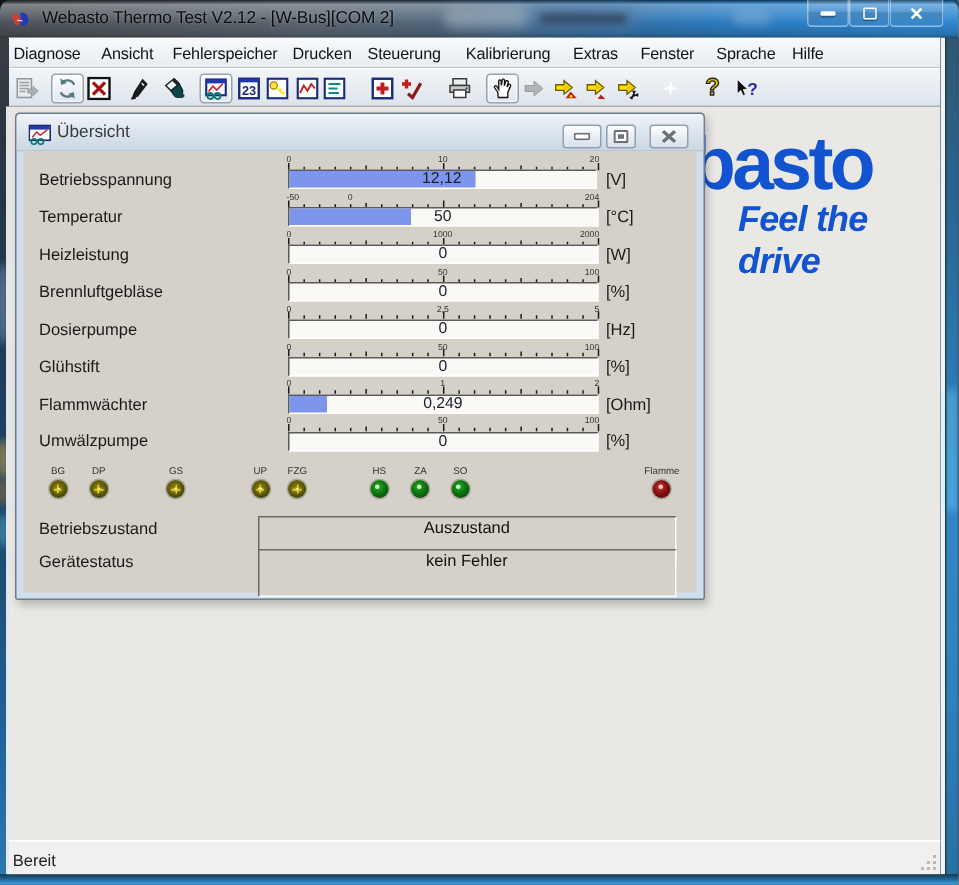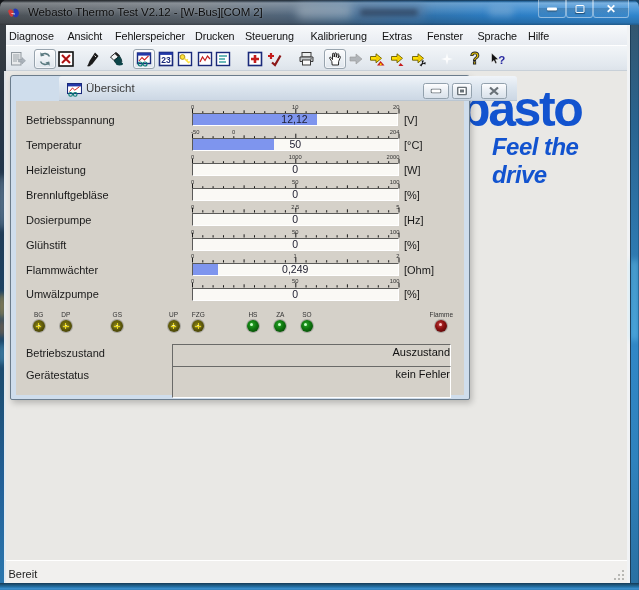--- a/index.html
+++ b/index.html
@@ -33,21 +33,21 @@
 #frame-left { position:absolute; left:0; top:25px; width:5.5px; height:558px; background:linear-gradient(180deg,#383e44 0%,#2b3540 12%,#22374e 28%,#1d4263 48%,#1d4f74 65%,#226098 82%,#2b77ae 100%); overflow:hidden; }
 #frame-left::after { content:""; position:absolute; right:0px; top:46px; width:1.5px; height:512px; background:rgba(244,247,250,0.9); }
 .lblob { position:absolute; border-radius:50%; filter:blur(2.5px); }
 #frame-right { position:absolute; left:627px; top:25px; width:12px; height:558px; background:linear-gradient(180deg,#33566f 0%,#2a6490 18%,#2d77ad 38%,#3187c6 58%,#2f82bd 78%,#2a70a2 100%); overflow:hidden; }
 #frame-right::before { content:""; position:absolute; left:0; top:0; width:3px; height:100%; background:#f1f3f5; }
 #frame-right::after { content:""; position:absolute; left:3px; top:0; width:1px; height:100%; background:#1d3f5a; box-shadow:8.5px 0 0 #1e4a6c; }
 .rstreak { position:absolute; left:4px; top:235px; width:7px; height:80px; background:rgba(120,220,255,0.45); filter:blur(3px); }
 #frame-bottom { position:absolute; left:0; top:583px; width:639px; height:7px; background:linear-gradient(180deg,#143a56 0%,#1d5478 25%,#2470a4 55%,#3f93d2 85%,#2d7ab0 100%); }
 #child { position:absolute; left:9.5px; top:75px; width:460.5px; height:325px; background:#cfddec;
   border:1px solid #6b7c8c; border-radius:3px 3px 2px 2px; box-shadow:2px 3px 6px rgba(0,0,0,0.22); }
-#child-title { position:absolute; left:0; top:0; width:100%; height:25px; background:linear-gradient(180deg,#f0f4f9,#dde6ef 45%,#ccd7e4); border-radius:3px 3px 0 0; border-bottom:1px solid #bac6d2;margin-left:48px; }
+#child-title { position:absolute; left:0; top:0; width:100%; height:25px; background:linear-gradient(180deg,#f0f4f9,#dde6ef 45%,#ccd7e4); border-radius:3px 3px 0 0; border-bottom:1px solid #bac6d2; }
 #child-ico { position:absolute; left:8.5px; top:6.5px; }
 #child-title .t { position:absolute; left:27.5px; top:5.5px; font-size:11.5px; color:#3a3a3a; }
 .cbtn { position:absolute; top:7px; height:15.5px; border:1px solid #93a1ad; border-radius:2.5px;
   background:linear-gradient(180deg,#fdfdfe,#e9eef4 50%,#d9e1ea); }
 .cbtn svg { position:absolute; left:50%; top:50%; transform:translate(-50%,-50%); }
 #child-content { position:absolute; left:5.5px; top:25px; width:447.5px; height:293.5px; background:#d5d1c9; }
 #overlay { position:absolute; left:0; top:0; width:639px; height:590px; pointer-events:none;border-radius:23px; }
 .lb { position:absolute; font-size:11px; color:#1a1a1a; white-space:nowrap; }
 .sn { position:absolute; font-size:5.8px; color:#333; white-space:nowrap; line-height:5.8px; }
 .snc { transform:translateX(-50%); }
@@ -59,21 +59,21 @@
 .led-y { background:radial-gradient(circle at 45% 42%, #837c10 0%, #615c0a 45%, #454208 75%, #343204 100%); box-shadow:0 0 0 1px #a8a6a0; }
 .led-y::before { content:""; position:absolute; left:5.5px; top:3.2px; width:1px; height:5.6px; background:#e8d414; }
 .led-y::after { content:""; position:absolute; left:3.2px; top:5.5px; width:5.6px; height:1px; background:#e8d414; box-shadow:0 0 2px rgba(255,250,170,0.9); }
 .led-y .dot { position:absolute; left:4.9px; top:4.9px; width:2.2px; height:2.2px; border-radius:50%; background:#fff8b0; }
 .led-g { background:radial-gradient(circle at 42% 38%, #2aa82a 0%, #107a10 40%, #085208 75%, #053a05 100%); box-shadow:0 0 0 1px #a8a6a0; }
 .led-g::after { content:""; position:absolute; left:3.5px; top:3px; width:3px; height:3px; border-radius:50%; background:#c8ffc8; }
 .led-r { background:radial-gradient(circle at 42% 38%, #c04040 0%, #8e1212 40%, #600808 75%, #420505 100%); box-shadow:0 0 0 1px #a8a6a0; }
 .led-r::after { content:""; position:absolute; left:3.5px; top:3px; width:3px; height:3px; border-radius:50%; background:#ffc8c8; }
 .sfield { position:absolute; left:171.5px; width:279.5px; height:32px; background:#d5d1c9;
   border-top:1px solid #6a6a68; border-left:1px solid #6a6a68; border-bottom:1px solid #fff; border-right:1px solid #fff;
-  text-align:right; font-size:11px; color:#111; line-height:14px; }
+  text-align:center; font-size:11px; color:#111; line-height:14px; }
 </style></head>
 <body>
 <div id="page">
 <div id="backstrip"></div>
 <div id="titlebar">
   <div class="blob1"></div>
       <div class="blob2"></div>
       <div class="blob3"></div>
       <div class="blob4"></div>
   <svg id="title-ico" width="13" height="13" viewBox="0 0 13 13">

